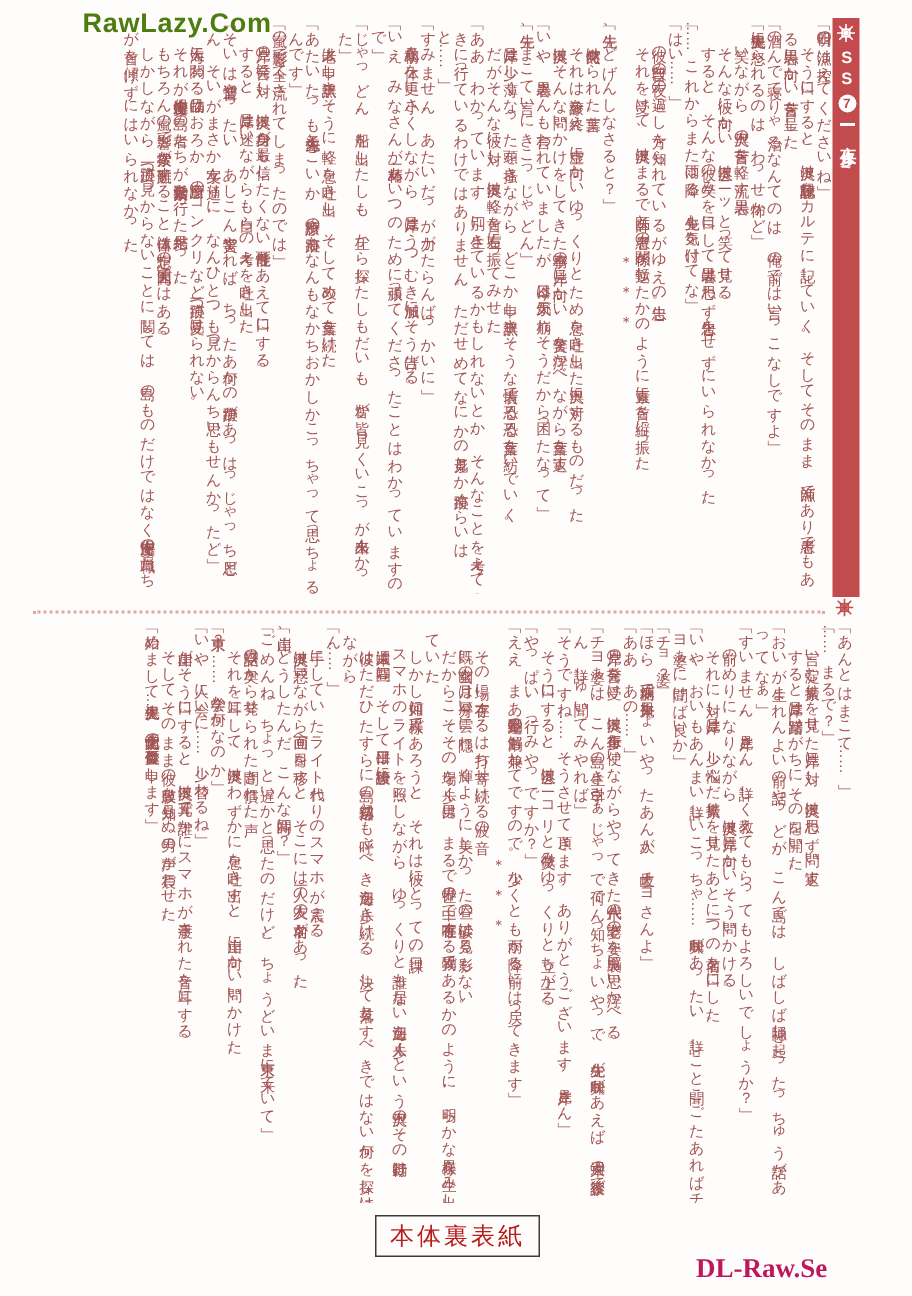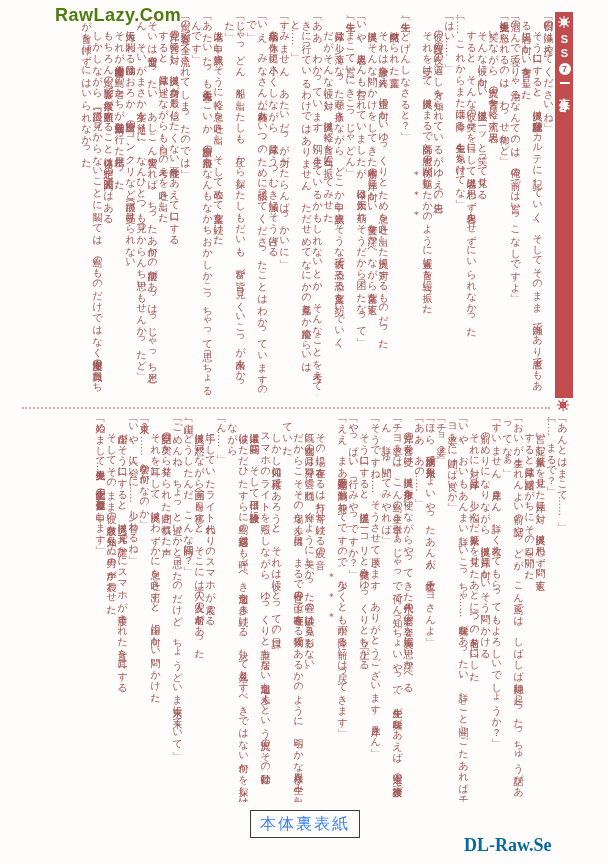--- a/index.html
+++ b/index.html
@@ -59,28 +59,28 @@
   
   .raw-watermark {
     position:absolute; left:55px; top:5px;
     font-size:18px; font-weight:bold; letter-spacing:0.5px;
     color:#4d7c0f;
   }
   .dl-watermark {
     position:absolute; left:464px; top:835px;
     font-family:"Liberation Serif", serif;
     font-size:18px; font-weight:bold;
-    color:#0369a1;
+    color:#be185d;
   }
   
   .footer-box {
     position:absolute; left:250px; top:810px; width:108px; height:26px;
     border:1.5px solid #3c3c3c;
     display:flex; align-items:center; justify-content:center;
-    font-size:16px; letter-spacing:2px; color:#3b82f6;
+    font-size:16px; letter-spacing:2px; color:#b91c1c;
     background:#fffdfb;
   }
 </style>
 </head>
 <body>
 
 <div class="raw-watermark">RawLazy.Com</div>
 
 <div class="banner">
   <span class="orn">

